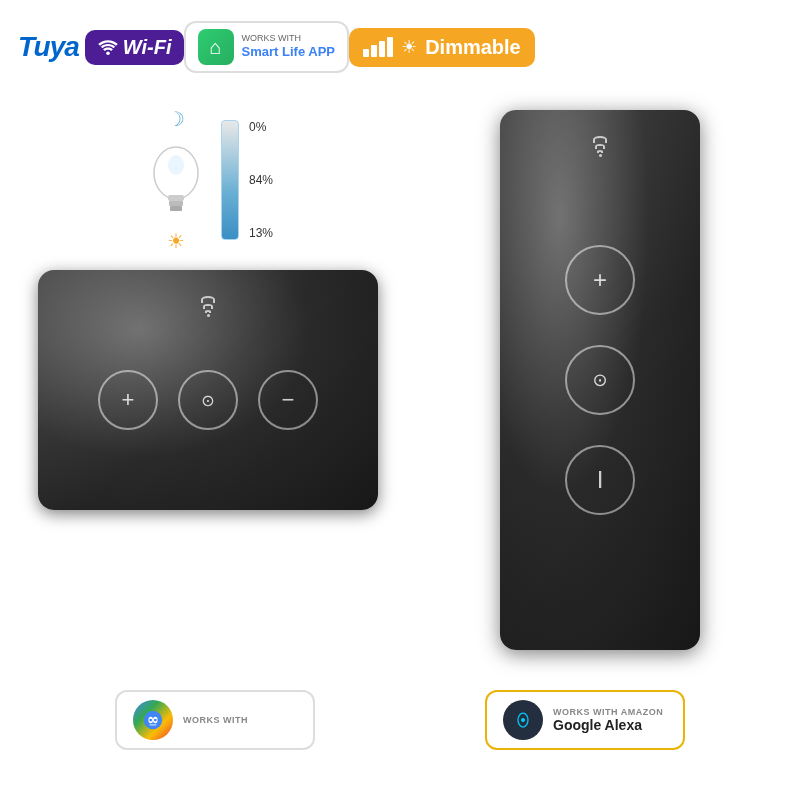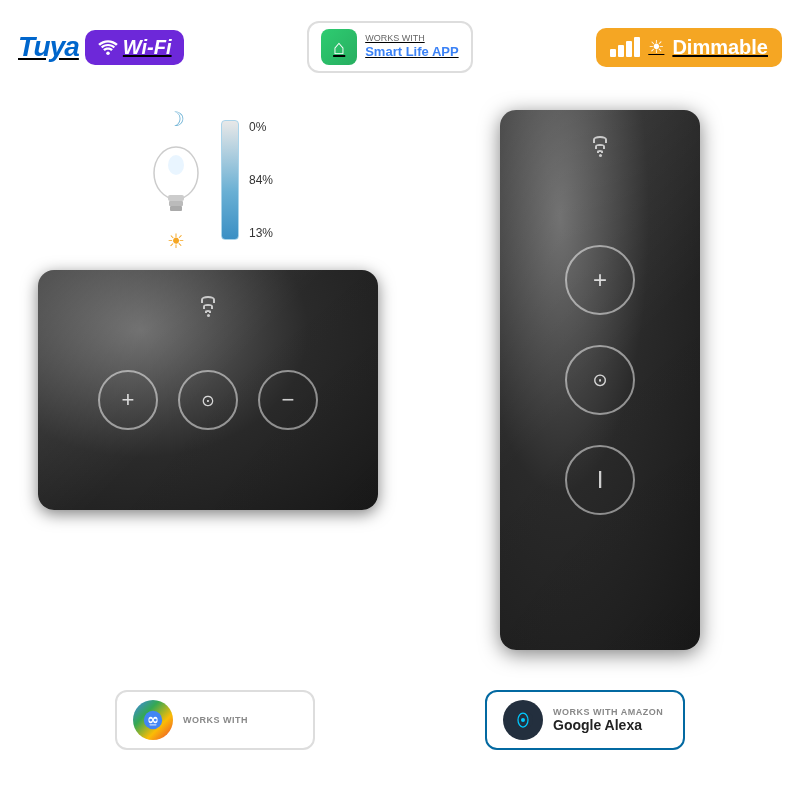--- a/index.html
+++ b/index.html
@@ -9,40 +9,39 @@
       background: #ffffff;
       font-family: Arial, sans-serif;
       overflow: hidden;
       position: relative;
     }
 
     
     .top-badges {
       display: flex;
       align-items: center;
-      justify-content: space-between;
+      justify-content: flex-start;
       padding: 12px 18px 8px 18px;
       height: 90px;
-      text-decoration: underline;
     }
 
     .tuya-badge {
       display: flex;
       align-items: center;
       gap: 6px;
     }
     .tuya-logo {
       font-size: 28px;
       font-weight: 900;
       font-style: italic;
       color: #0066cc;
       letter-spacing: -1px;
     }
     .wifi-badge {
-      background: #6d28d9;
+      background: #4c1d95;
       border-radius: 10px;
       padding: 6px 12px;
       color: white;
       font-weight: 900;
       font-size: 20px;
       font-style: italic;
       display: flex;
       align-items: center;
       gap: 4px;
     }
@@ -334,21 +333,21 @@
       font-weight: 600;
       letter-spacing: 0.5px;
     }
     .badge-service-name {
       font-size: 14px;
       font-weight: 700;
       color: #222;
     }
 
     .alexa-badge {
-      border: 2px solid #0369a1;
+      border: 2px solid #eab308;
       border-radius: 12px;
       padding: 8px 16px;
       display: flex;
       align-items: center;
       gap: 10px;
       background: white;
       width: 200px;
     }
     .alexa-circle {
       width: 40px;

